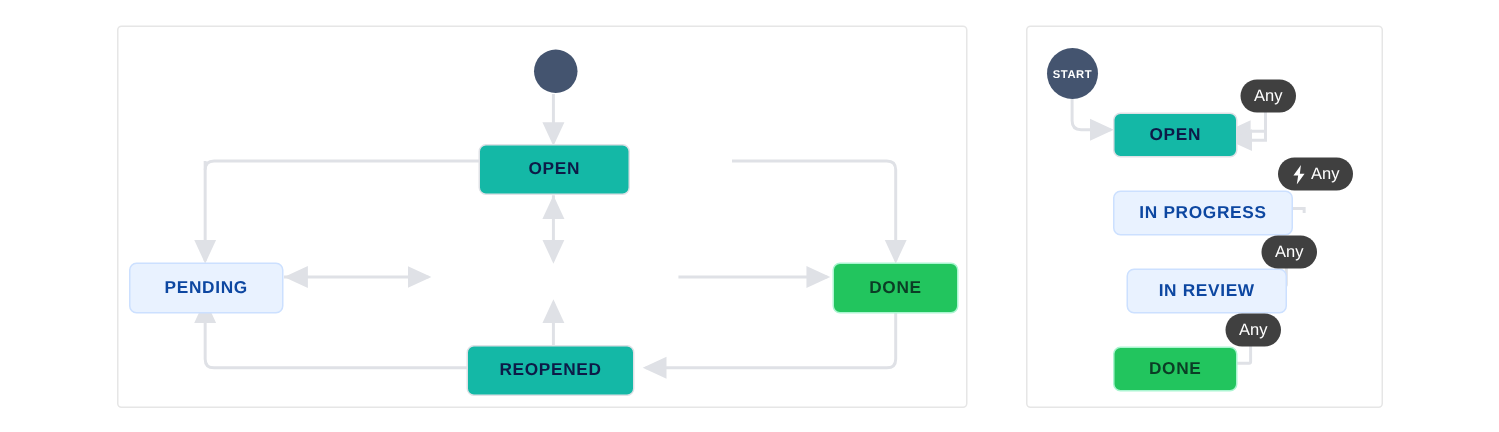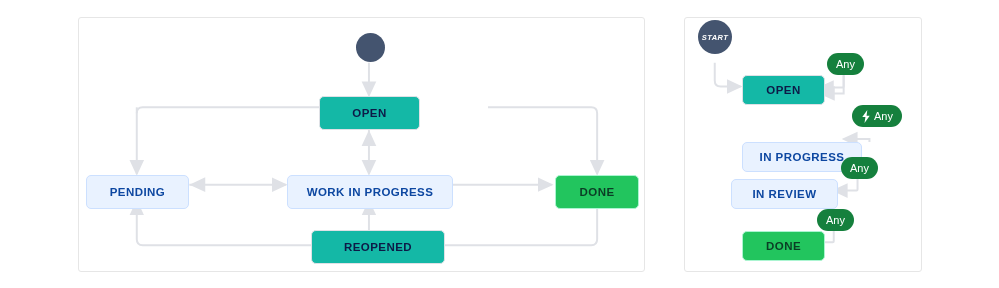--- a/index.html
+++ b/index.html
@@ -77,21 +77,21 @@
     color: #ffffff;
     font-size: 7.5px;
     font-weight: bold;
     letter-spacing: 0.4px;
   }
 
   
   .badge {
     position: absolute;
     height: 22px;
-    background: #15803d;
+    background: #404040;
     color: #ffffff;
     border-radius: 11px;
     display: flex;
     align-items: center;
     justify-content: center;
     gap: 3px;
     padding: 0 9px;
     font-size: 11px;
     font-weight: normal;
     white-space: nowrap;
@@ -149,25 +149,24 @@
           <path d="M521,185 L521,223 Q521,229 515,229 L353,229" marker-end="url(#ah-d)"></path>
         </g>
       </svg>
 
       <div class="start-dot" style="left:277px; top:15px; width:29px; height:29px;"></div>
 
       <div class="node grey" style="left:240px; top:78px;  width:101px; height:34px;">OPEN</div>
 
       <div class="node blue" style="left:7px;   top:157px; width:103px; height:34px;">PENDING</div>
 
-      <div class="node blue" style="left:208px; top:157px; width:166px; height:34px;">WORK IN PROGRESS</div>
 
       <div class="node green" style="left:476px; top:157px; width:84px;  height:34px;">DONE</div>
 
-      <div class="node grey" style="left:232px; top:212px; width:134px; height:34px;">REOPENED</div>
+      <div class="node grey" style="left:232px; top:212px; width:112px; height:34px;">REOPENED</div>
 
     </div>
   </div>
 
   <div class="panel" id="panel-right">
     <div class="panel-canvas">
 
       <svg class="edges" viewBox="0 0 238 255" width="238" height="255">
         <defs>
           <marker id="rah" markerWidth="9" markerHeight="9" refX="7" refY="4.5" orient="auto">
@@ -183,38 +182,38 @@
           <path d="M174,160 L174,173 Q174,174 173,174 L150,174" marker-end="url(#rah)"></path>
           <path d="M150,212 L150,225 Q150,226 149,226 L126,226" marker-end="url(#rah)"></path>
         </g>
 
         <g stroke="#dfe1e6" stroke-width="2" fill="none">
           <path d="M160,58 L160,76 L137,76" marker-end="url(#rah)" stroke="#dfe1e6"></path>
           <path d="M186,128 L186,128"></path>
         </g>
       </svg>
 
-      <div class="start-dot labeled" style="left:13px; top:2px; width:34px; height:34px;font-style:italic;">START</div>
+      <div class="start-dot labeled" style="left:13px; top:14px; width:34px; height:34px;">START</div>
 
       <div class="node grey" style="left:57px; top:57px; width:83px; height:30px;">OPEN</div>
       <div class="badge" style="left:142px; top:35px;">
         <span>Any</span>
       </div>
 
-      <div class="node blue" style="left:57px; top:124px; width:120px; height:30px;">IN PROGRESS</div>
+      <div class="node blue" style="left:57px; top:109px; width:120px; height:30px;">IN PROGRESS</div>
       <div class="badge" style="left:167px; top:87px;">
         <span class="bolt">
           <svg viewBox="0 0 10 14" aria-hidden="true">
             <path d="M6.4 0 L1 7.6 L4.4 7.6 L3.4 14 L9 6.2 L5.6 6.2 Z" fill="#ffffff"></path>
           </svg>
         </span>
         <span>Any</span>
       </div>
 
-      <div class="node blue" style="left:46px; top:161px; width:107px; height:30px;">IN REVIEW</div>
+      <div class="node blue" style="left:66px; top:161px; width:107px; height:30px;">IN REVIEW</div>
       <div class="badge" style="left:156px; top:139px;">
         <span>Any</span>
       </div>
 
       <div class="node green" style="left:57px; top:213px; width:83px; height:30px;">DONE</div>
       <div class="badge" style="left:132px; top:191px;">
         <span>Any</span>
       </div>
 
     </div>

